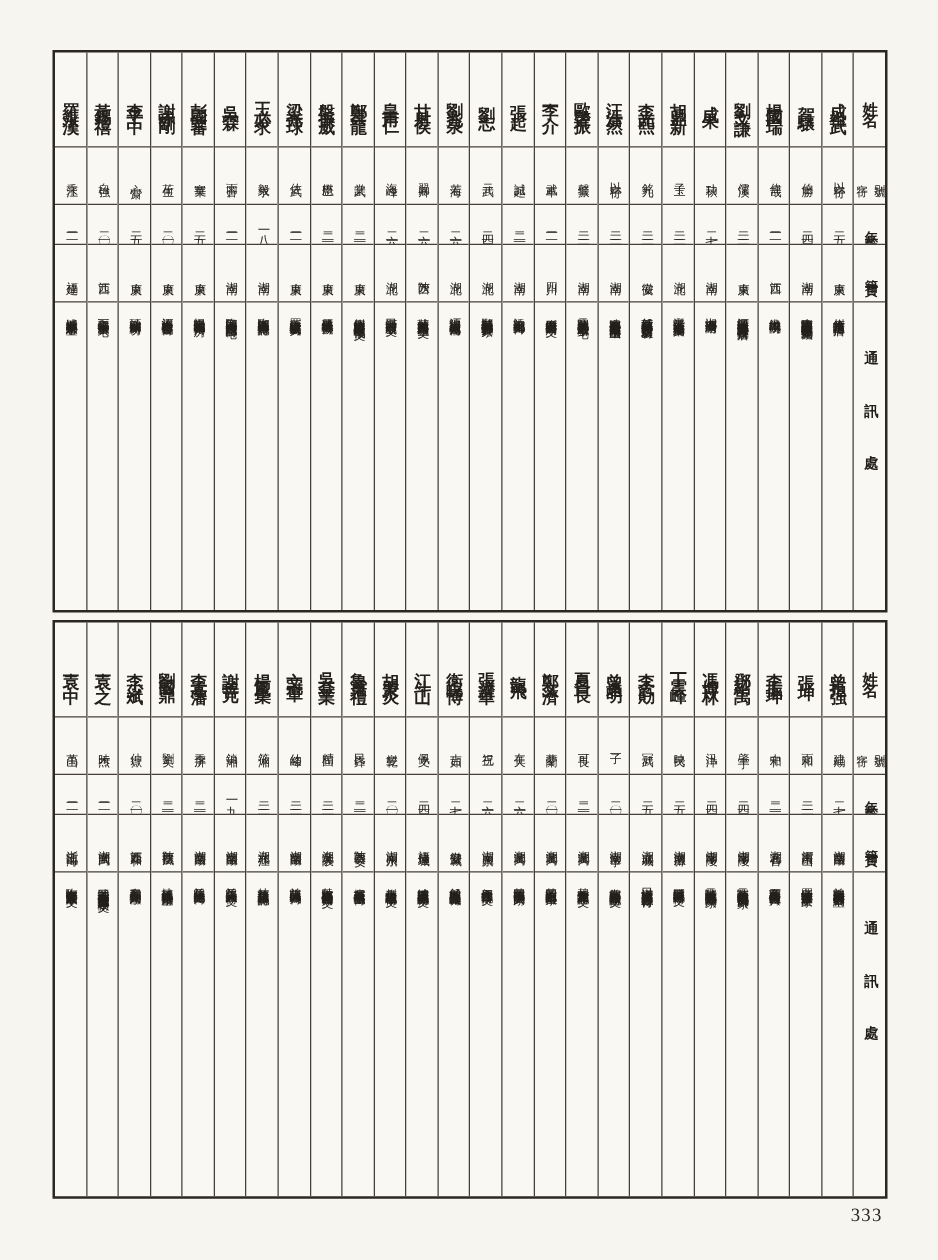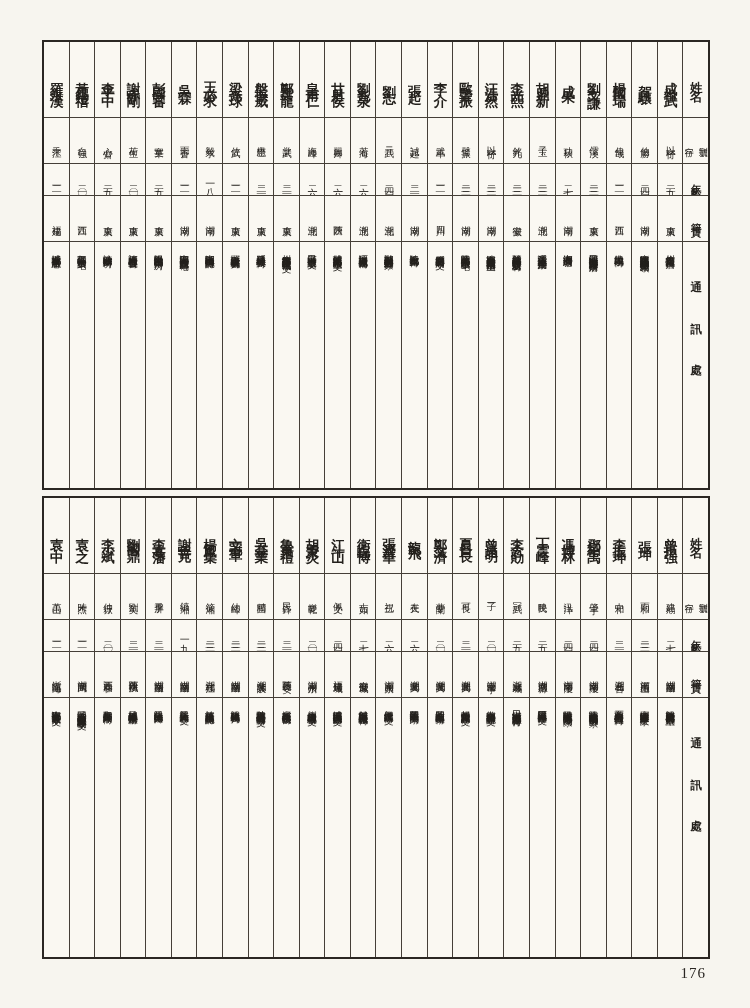--- a/index.html
+++ b/index.html
@@ -991,14 +991,14 @@
     </div>
     <div class="cell origin">
       <span class="v c-origin">浙江臨海</span>
     </div>
     <div class="cell addr">
       <span class="v c-addr">臨海東鄉邵家渡袁鼎萃交</span>
     </div>
   </div>
 </section>
 
-  <div class="page-number">176</div>
+  <div class="page-number">333</div>
 </div>
 
 </body></html>

